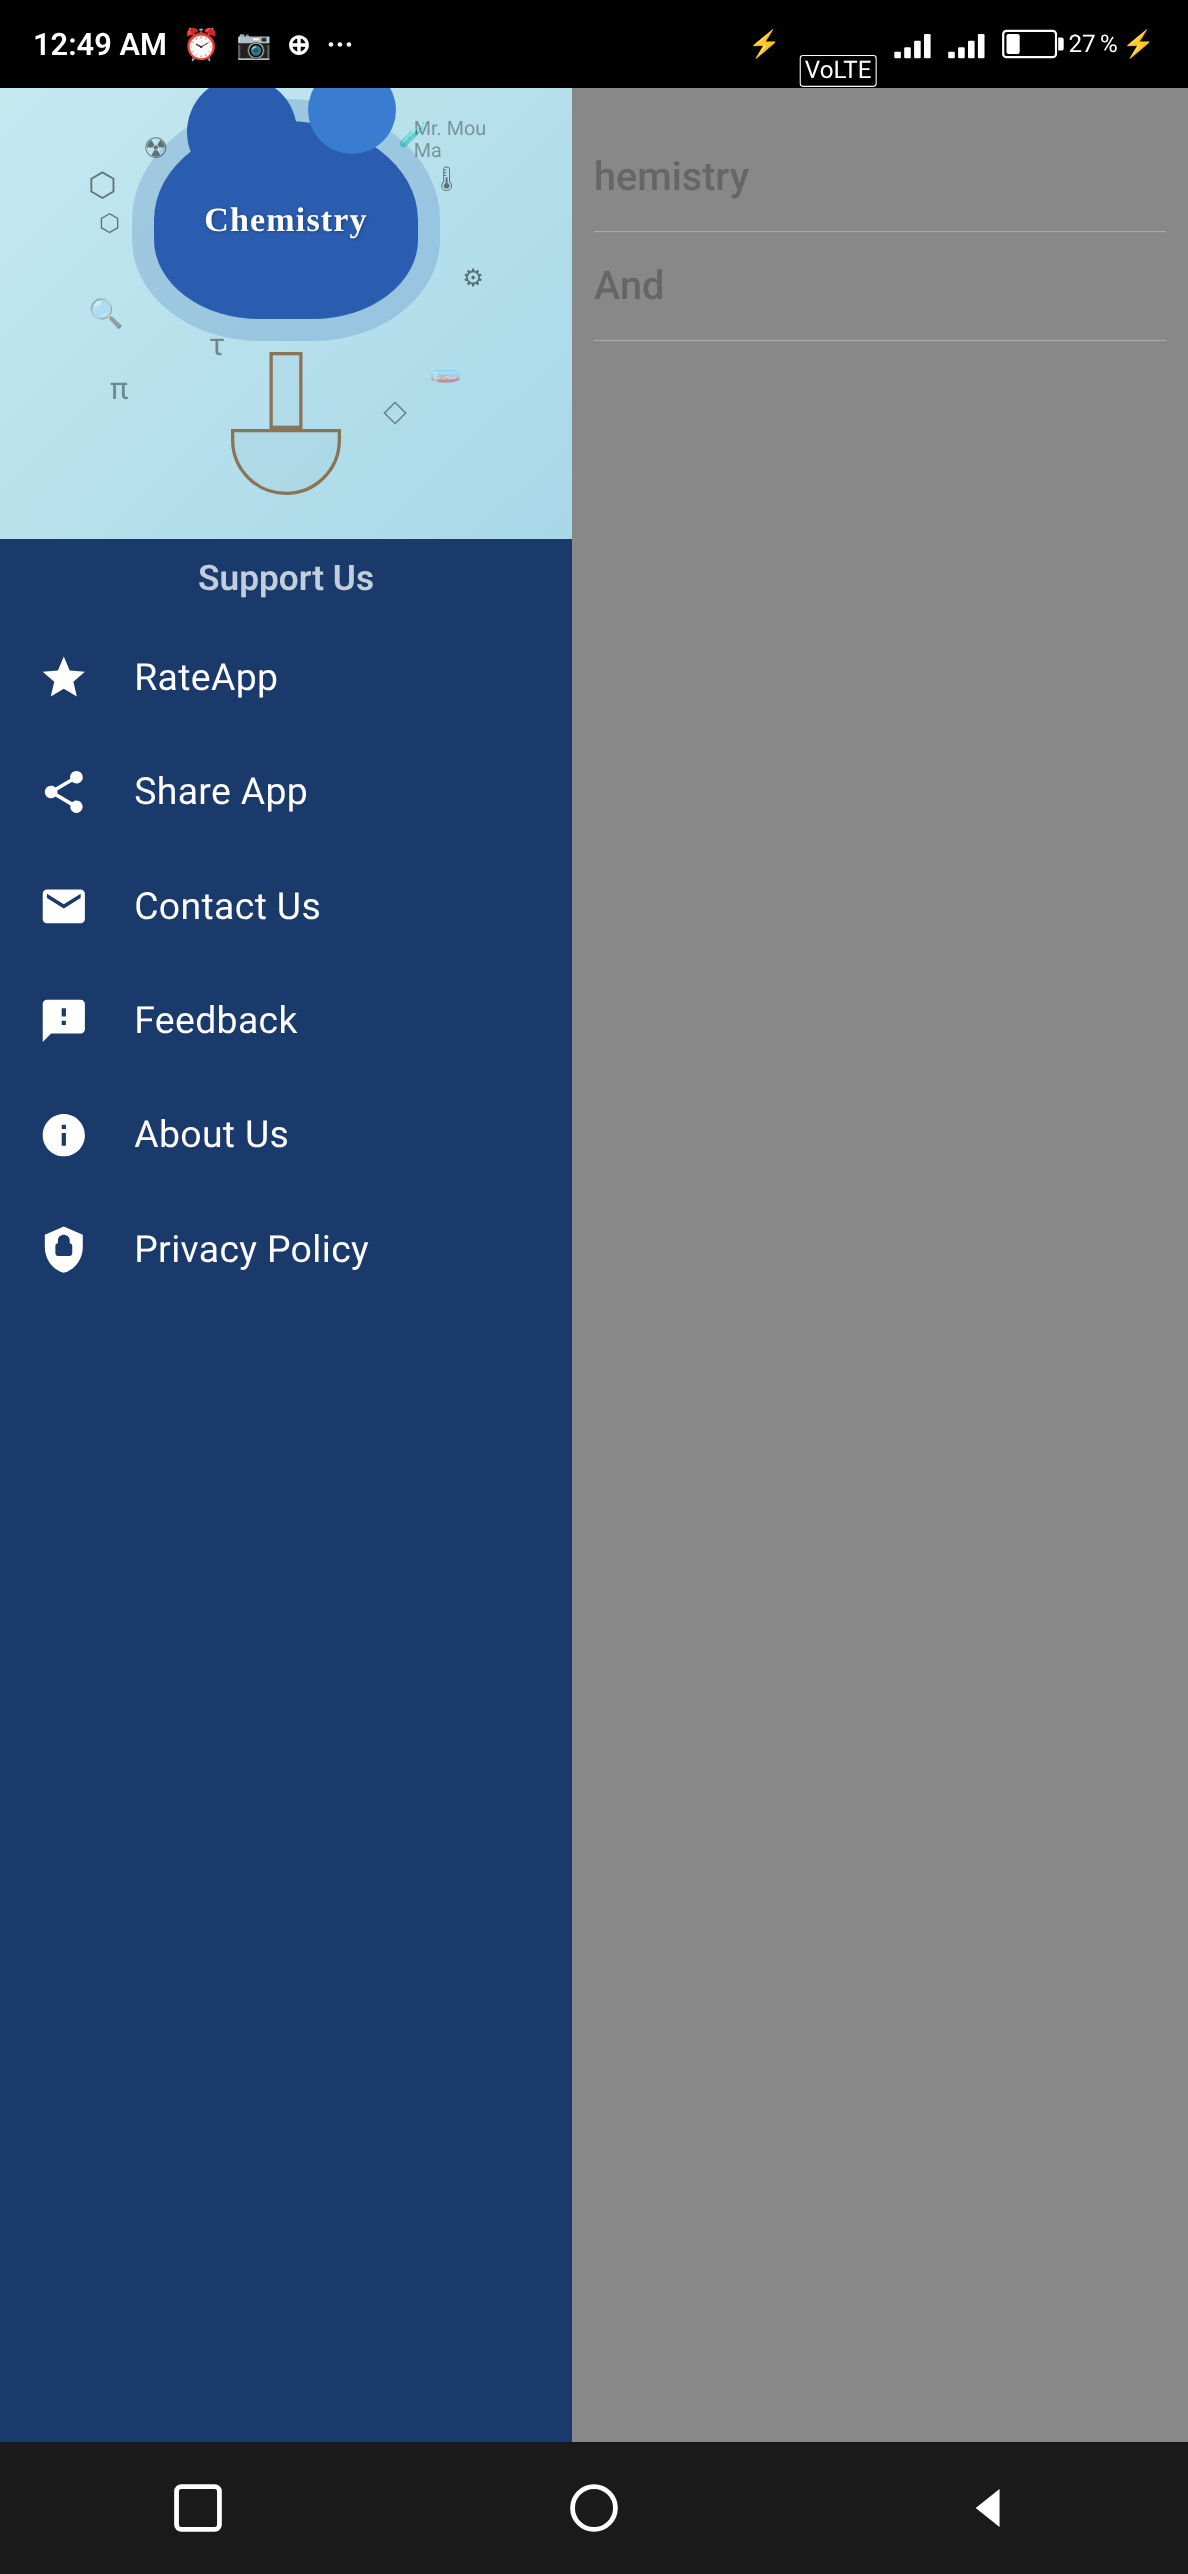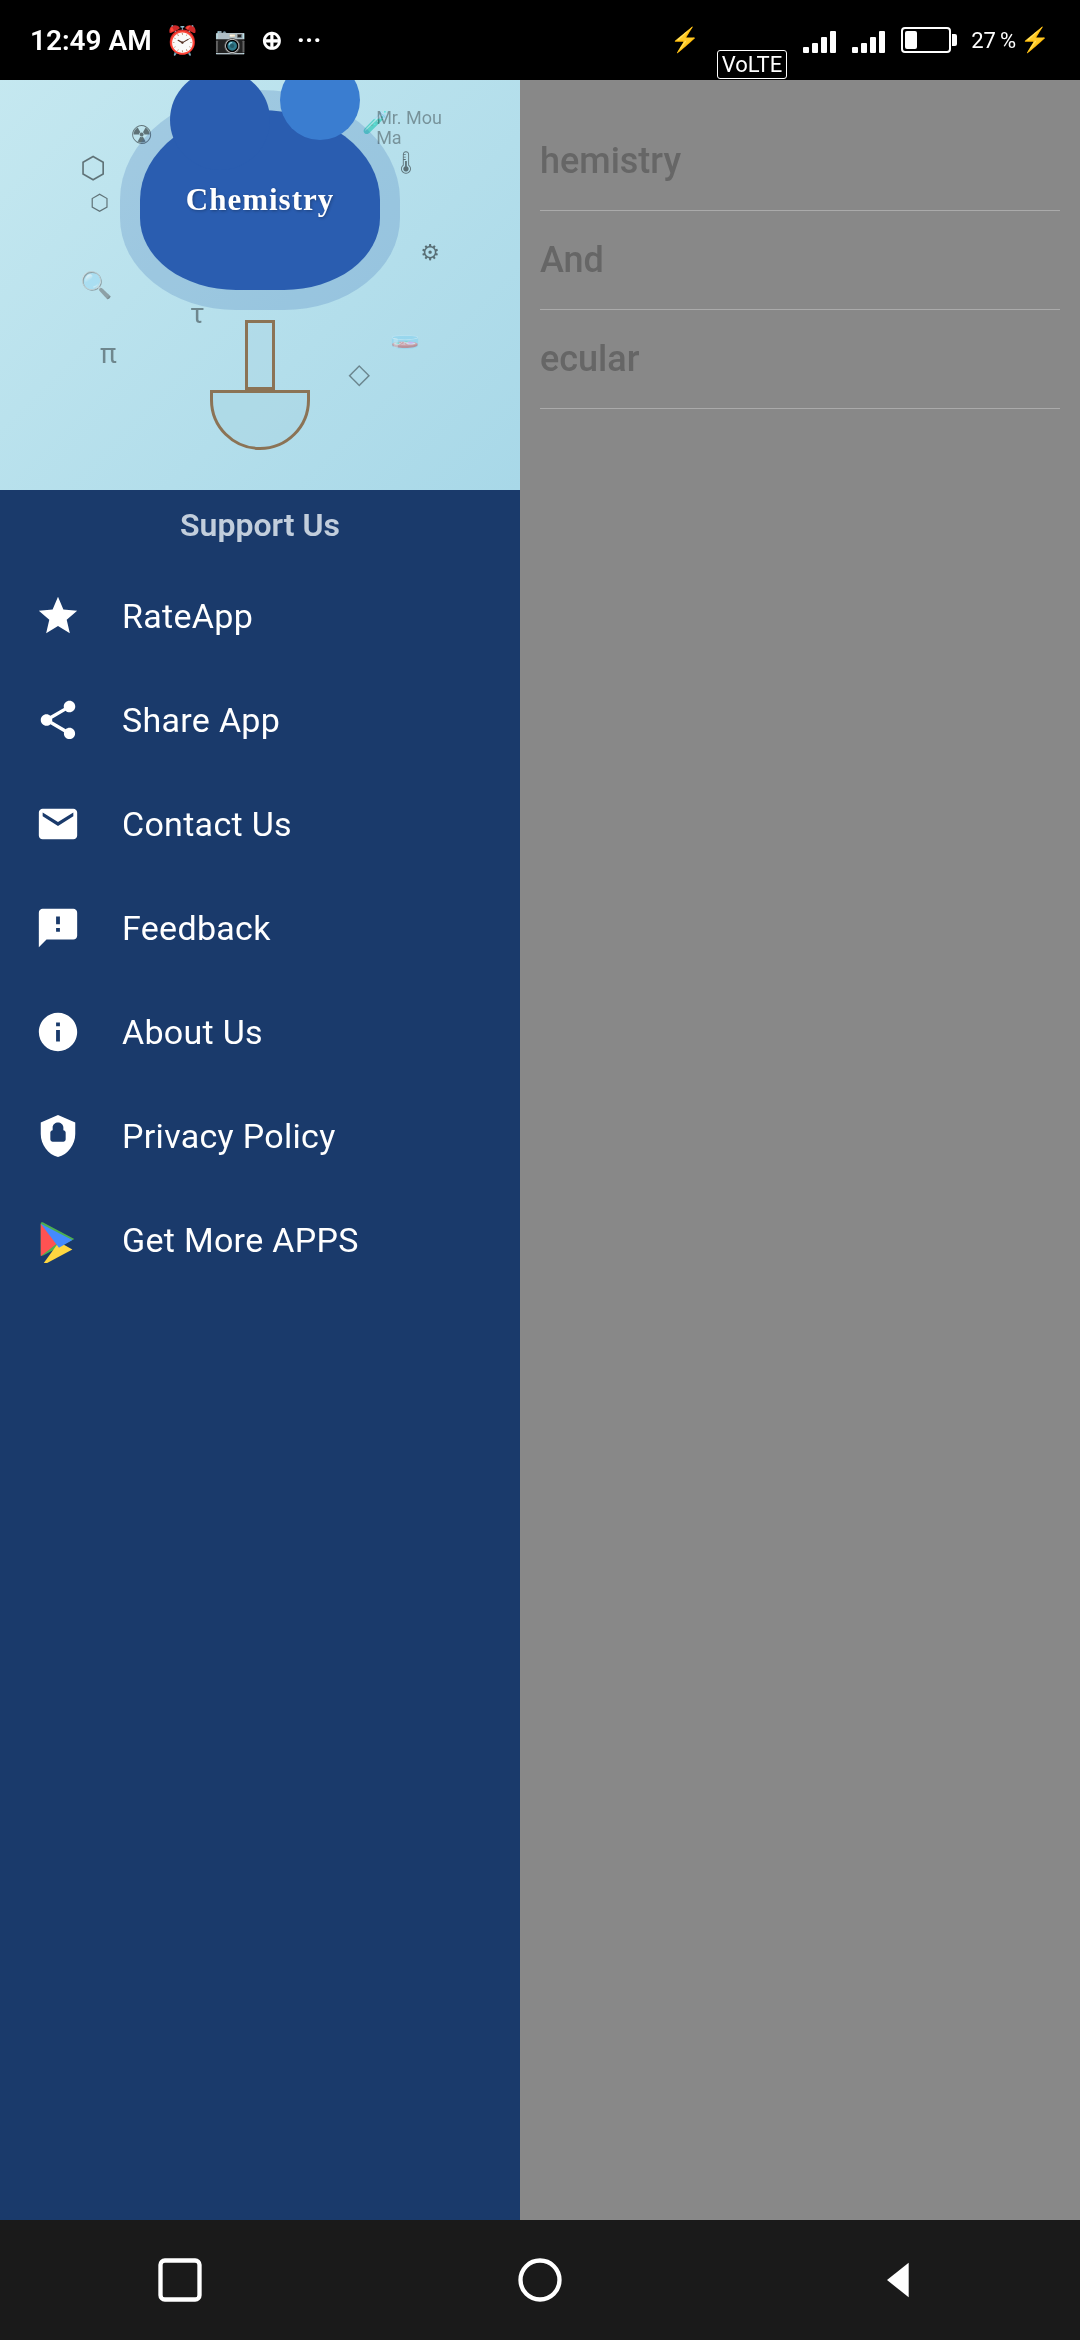--- a/index.html
+++ b/index.html
@@ -336,37 +336,34 @@
     <div class="signal-bars">
       <span></span>
         <span></span>
         <span></span>
         <span></span>
     </div>
     <div class="battery-icon">
       <div class="battery-box">
         <div class="battery-fill"></div>
       </div>
-      <span style="font-size:22px; margin-left:16px;">27</span>
+      <span style="font-size:22px; margin-left:6px;">27</span>
       <span style="font-size:22px;">%</span>
       <span style="font-size:24px;">⚡</span>
     </div>
   </div>
 </div>
 
 <div class="bg-right">
   <div class="bg-right-content">
     <div class="bg-right-item">
       <span>hemistry</span>
     </div>
     <div class="bg-right-item">
       <span>And</span>
-    </div>
-    <div class="bg-right-item">
-      <span>ecular</span>
     </div>
   </div>
 </div>
 
 <div class="drawer">
 
   <div class="drawer-header">
     <div class="chemistry-bg">
       <div class="chem-illustration">
 
@@ -447,31 +444,20 @@
 
     <div class="menu-item">
       <div class="menu-icon">
         <svg width="46" height="46" viewBox="0 0 24 24">
           <path d="M12 1L3 5v6c0 5.55 3.84 10.74 9 12 5.16-1.26 9-6.45 9-12V5l-9-4zm0 4c1.4 0 2.8 1.1 2.8 2.5V9c.6 0 1.2.6 1.2 1.2v3.5c0 .7-.6 1.3-1.2 1.3H9.2C8.6 15 8 14.4 8 13.7v-3.5C8 9.6 8.6 9 9.2 9V7.5C9.2 6.1 10.6 5 12 5z"></path>
         </svg>
       </div>
       <span class="menu-label">Privacy Policy</span>
     </div>
 
-    <div class="menu-item">
-      <div class="menu-icon">
-      <svg width="46" height="46" viewBox="0 0 24 24">
-        <path d="M3 20.5v-17c0-.83 1-.83 1.5-.5l16 8.5-16 8.5c-.5.33-1.5.33-1.5-.5z" fill="#4CAF50"></path>
-        <path d="M3 3.5L12.5 13 3 20.5z" fill="#FF5252"></path>
-        <path d="M12.5 13l7 4-16 8.5z" fill="#FFD740"></path>
-        <path d="M3 3.5L19.5 12l-7 4z" fill="#448AFF"></path>
-      </svg>
-    </div>
-      <span class="menu-label">Get More APPS</span>
-    </div>
 
   </div>
 </div>
 
 <div class="bottom-nav">
   <div class="nav-btn">
     <svg width="52" height="52" viewBox="0 0 24 24" fill="white">
       <rect x="3" y="3" width="18" height="18" rx="2" ry="2" fill="none" stroke="white" stroke-width="2"></rect>
     </svg>
   </div>

